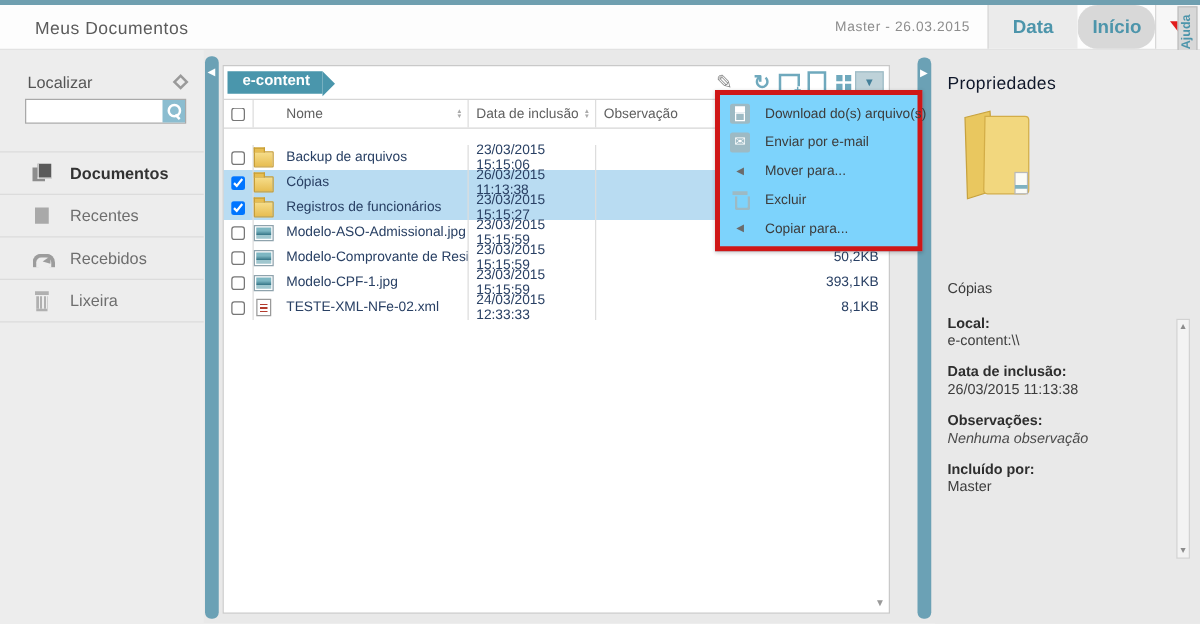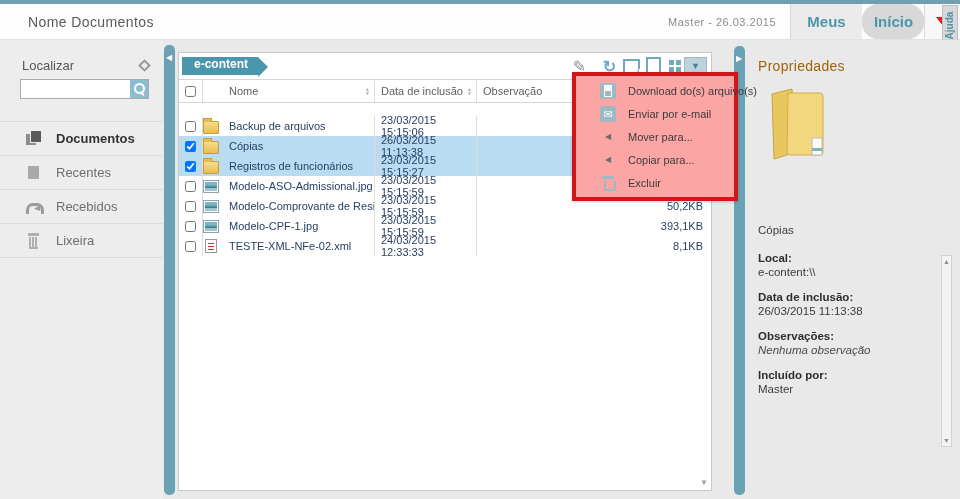--- a/index.html
+++ b/index.html
@@ -86,59 +86,59 @@
   .ftype { position:relative; width:16px; height:13px; display:inline-block; }
   .ic-folder { background:linear-gradient(#f6dd8a,#e7bd51); border:1px solid #c79e37; border-radius:1px; margin-top:2px; }
   .ic-folder::before { content:""; position:absolute; left:-1px; top:-4px; width:7px; height:3px; background:#e7bd51; border:1px solid #c79e37; border-bottom:none; }
   .ic-image { background:#fff; border:1px solid #8fa3ad; }
   .ic-image::before { content:""; position:absolute; left:1px; top:1px; right:1px; bottom:1px; background:linear-gradient(#7db6c2 30%,#2e6e80 70%,#9fc6ce 70%); }
   .ic-xml { background:#fff; border:1px solid #9a9a9a; width:12px; height:14px; margin-left:2px; }
   .ic-xml::before { content:""; position:absolute; left:2px; top:3px; right:2px; height:7px; background:repeating-linear-gradient(#b43c2e 0 1px,transparent 1px 3px); }
   .main-scroll-arrow { position:absolute; right:3px; bottom:3px; font-size:8px; color:#9a9a9a; cursor:pointer; }
 
   
-  .ctx-menu { position:absolute; left:572px; top:72px; width:166px; background:#fca5a5; border:4px solid #cf1717; box-shadow:0 1px 3px rgba(0,0,0,.2); z-index:10; padding:3px 16px; }
+  .ctx-menu { position:absolute; left:572px; top:72px; width:166px; background:#7dd3fc; border:4px solid #cf1717; box-shadow:0 1px 3px rgba(0,0,0,.2); z-index:10; padding:3px 0; }
   .mi { display:flex; align-items:center; height:23px; padding-left:8px; cursor:pointer; }
   .mi-label { font-size:11px; color:#3c3c3c; margin-left:12px; white-space:nowrap; }
   .mi-ic { position:relative; width:16px; height:16px; display:inline-flex; align-items:center; justify-content:center; flex:0 0 16px; }
   .mi-save-icon { background:#9dbac4; border-radius:2px; }
   .mi-save-icon::before { content:""; position:absolute; left:4px; top:2px; right:4px; height:5px; background:#fff; }
   .mi-save-icon::after { content:""; position:absolute; left:4px; bottom:2px; right:4px; height:5px; border:1px solid #fff; }
   .mi-email-icon { background:#9dbac4; border-radius:2px; color:#fff; }
   .mi-email-icon::before { content:"✉"; font-size:11px; line-height:16px; }
   .mi-submenu-arrow-icon::before { content:"◀"; font-size:8px; color:#6b6b6b; }
   .mi-trash-icon::before { content:""; position:absolute; left:2px; top:1px; width:12px; height:3px; background:#9dbac4; }
   .mi-trash-icon::after { content:""; position:absolute; left:4px; top:5px; width:8px; height:9px; border:2px solid #9dbac4; border-top:none; border-radius:0 0 2px 2px; }
 
   
   .props { position:absolute; left:748px; top:40px; width:212px; height:459px; background:#e9e9e9; padding:18px 12px 0 10px; }
-  .props-title { font-size:14px; color:#a16207; letter-spacing:.3px; }
+  .props-title { font-size:14px; color:#0f172a; letter-spacing:.3px; }
   .folder-large { margin:12px 0 0 2px; }
   .props-item-name { font-size:11.5px; color:#3c3c3c; margin-top:58px; }
   .pfields { margin-top:16px; }
   .pfield { margin-bottom:13px; }
   .pf-label { font-size:11.5px; font-weight:bold; color:#2e2e2e; }
   .pf-value { font-size:11.5px; color:#3c3c3c; margin-top:2px; }
   .pf-value.italic { font-style:italic; color:#4a4a4a; }
   .props-scrollbar { position:absolute; right:8px; top:215px; width:11px; height:192px; background:#f3f3f3; border:1px solid #d2d2d2; }
   .props-scrollbar .sb-up, .props-scrollbar .sb-down { position:absolute; left:0; width:100%; text-align:center; font-size:7px; color:#8c8c8c; cursor:pointer; }
   .sb-up { top:2px; } .sb-down { bottom:2px; }
 </style>
 </head>
 <body>
 
 <div id="app">
 
   <div class="top-strip"></div>
 
   <div class="header">
-    <div class="page-title">Nome Documentos</div>
+    <div class="page-title">Meus Documentos</div>
     <div class="header-spacer"></div>
     <div class="user-date">Master  -  26.03.2015</div>
-    <div class="hbtn hbtn-sair">Meus</div>
+    <div class="hbtn hbtn-sair">Data</div>
     <div class="hbtn hbtn-inicio">Início</div>
     <div class="hbtn hbtn-red">
       <span class="red-tri"></span>
     </div>
   </div>
   <div class="help-tab">
     <span>Ajuda</span>
   </div>
 
   <div class="sidebar">
@@ -321,27 +321,27 @@
     <span class="mi-ic mi-email-icon"></span>
     <span class="mi-label">Enviar por e-mail</span>
   </div>
 
   <div class="mi">
     <span class="mi-ic mi-submenu-arrow-icon"></span>
     <span class="mi-label">Mover para...</span>
   </div>
 
   <div class="mi">
+    <span class="mi-ic mi-trash-icon"></span>
+    <span class="mi-label">Excluir</span>
+  </div>
+
+  <div class="mi">
     <span class="mi-ic mi-submenu-arrow-icon"></span>
     <span class="mi-label">Copiar para...</span>
-  </div>
-
-  <div class="mi">
-    <span class="mi-ic mi-trash-icon"></span>
-    <span class="mi-label">Excluir</span>
   </div>
 </div>
 
   <div class="props">
     <div class="props-title">Propriedades</div>
     <svg class="folder-large" width="80" height="76" viewBox="0 0 80 76">
       <polygon points="12,8 32,3 36,66 14,73" fill="#e9c75f" stroke="#c7a23e" stroke-width="1"></polygon>
       <path d="M28 7 h32 q3 0 3 3 v56 q0 3 -3 3 H30 q-3 0 -3 -3 Z" fill="#f2d77e" stroke="#d3ad47" stroke-width="1"></path>
       <rect x="52" y="52" width="10" height="17" fill="#fbfbf6" stroke="#b9b9b9" stroke-width="1"></rect>
       <rect x="52" y="62" width="10" height="3" fill="#7fb2c0"></rect>

